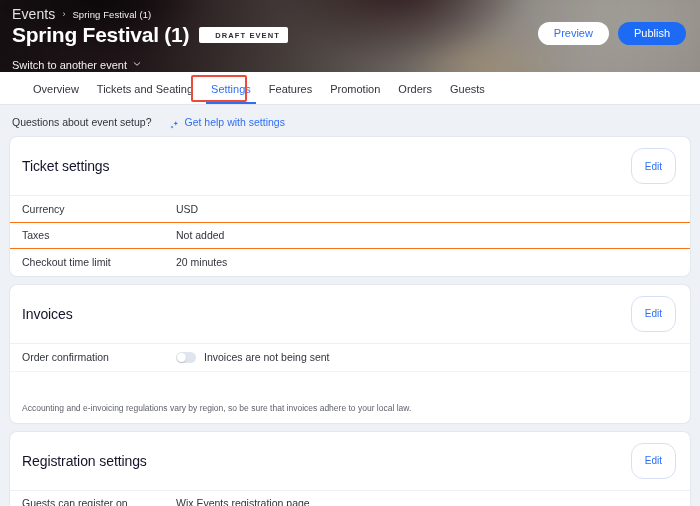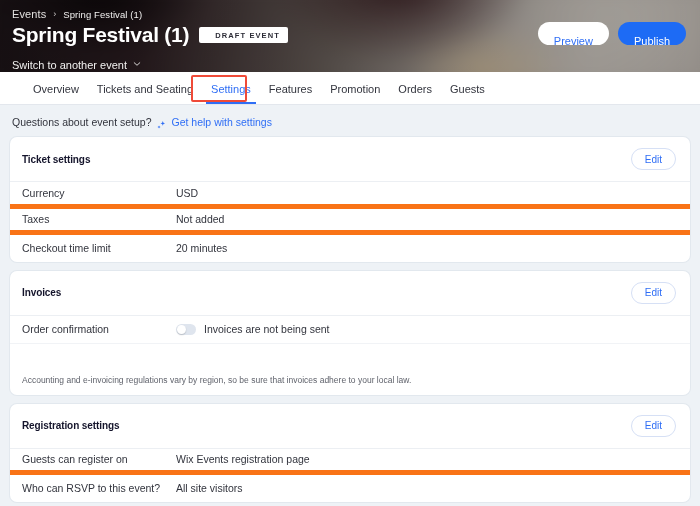--- a/index.html
+++ b/index.html
@@ -32,21 +32,21 @@
     filter: blur(10px);
   }
   .hero-scrim {
     position: absolute; inset: 0;
     background: linear-gradient(90deg, rgba(0,0,0,0.30) 0%, rgba(0,0,0,0.10) 55%, rgba(0,0,0,0.02) 100%);
   }
   .hero-inner { position: relative; z-index: 2; padding: 7px 16px 0 12px; }
 
   .breadcrumb { display: flex; align-items: center; gap: 7px; height: 14px; }
   .bc-link {
-    font-size: 11px; color: #e2e0de; letter-spacing: .1px;
+    font-size: 14px; color: #e2e0de; letter-spacing: .1px;
     cursor: pointer; text-decoration: none;
   }
   .bc-sep { font-size: 9px; color: #cfcdcb; line-height: 1; }
   .bc-current { font-size: 9.5px; color: #f1f0ef; letter-spacing: .1px; }
 
   .title-row { display: flex; align-items: center; gap: 10px; margin-top: 3px; }
   .page-title {
     font-size: 21px; font-weight: bold; color: #ffffff;
     letter-spacing: -0.25px; line-height: 1.05;
   }
@@ -68,21 +68,21 @@
   .switch-event .se-label { font-size: 11px; color: #f2f1f0; }
   .chev { width: 8px; height: 8px; position: relative; top: -1px; }
   .chev svg { display: block; }
 
   .hero-actions {
     position: absolute; right: 14px; top: 22px; z-index: 3;
     display: flex; gap: 9px; align-items: center;
   }
   .btn {
     border: none; cursor: pointer; font-family: inherit;
-    border-radius: 14px; height: 23px; padding: 8px 16px;
+    border-radius: 14px; height: 23px; padding: 0 16px;
     font-size: 11px; line-height: 23px;
   }
   .btn-preview { background: #ffffff; color: #2f6ef5; }
   .btn-publish { background: #1d6bf5; color: #ffffff; }
 
   
   .tabbar {
     position: relative;
     height: 33px;
     background: #ffffff;
@@ -108,55 +108,55 @@
     border: 2px solid #ef4a38;
     border-radius: 2px;
     pointer-events: none;
     z-index: 5;
   }
 
   
   .content { padding: 0 10px; }
 
   .help-row {
-    display: flex; align-items: flex-start; gap: 4px;
+    display: flex; align-items: flex-start; gap: 17px;
     padding: 11px 2px 9px 2px;
   }
   .help-q { font-size: 10.5px; color: #32343d; }
   .help-link-wrap { display: flex; align-items: center; gap: 5px; cursor: pointer; }
   .sparkle { width: 11px; height: 11px; display: block; }
   .help-link { font-size: 10.5px; color: #2f6ef5; }
 
   .card {
     background: #ffffff;
     border-radius: 7px;
     margin-bottom: 9px;
     overflow: hidden;
     box-shadow: 0 0 0 1px rgba(222,228,235,0.75);
   }
   .card-head {
     display: flex; align-items: center; justify-content: space-between;
     padding: 11px 14px 11px 12px;
     border-bottom: 1px solid #eceff3;
   }
-  .card-title { font-size: 10px; font-weight: bold; color: #14142b; letter-spacing: -.1px; }
+  .card-title { font-size: 14px; font-weight: normal; color: #14142b; letter-spacing: -.1px; }
   .edit-btn {
     background: #ffffff; color: #2f6ef5;
     border: 1px solid #d6e0f5;
     border-radius: 12px;
     font-size: 10px; font-family: inherit;
-    height: 22px; padding: 0 13px;
+    height: 36px; padding: 0 13px;
     cursor: pointer; line-height: 17px;
   }
 
   .row {
     display: flex; align-items: center;
     height: 26.5px;
     padding: 0 12px;
-    border-bottom: 5px solid #f97316;
+    border-bottom: 1px solid #f97316;
   }
   .row:last-child { border-bottom: none; }
   .row-label { font-size: 10.5px; color: #32343d; width: 154px; flex: none; }
   .row-value { font-size: 10.5px; color: #32343d; }
 
   .toggle-row { display: flex; align-items: center; height: 28px; padding: 0 12px; border-bottom: 1px solid #f1f3f6; }
   .toggle-wrap { display: flex; align-items: center; gap: 8px; }
   .toggle {
     width: 20px; height: 11px; border-radius: 6px;
     background: #dfe5ee; position: relative; cursor: pointer; flex: none;

